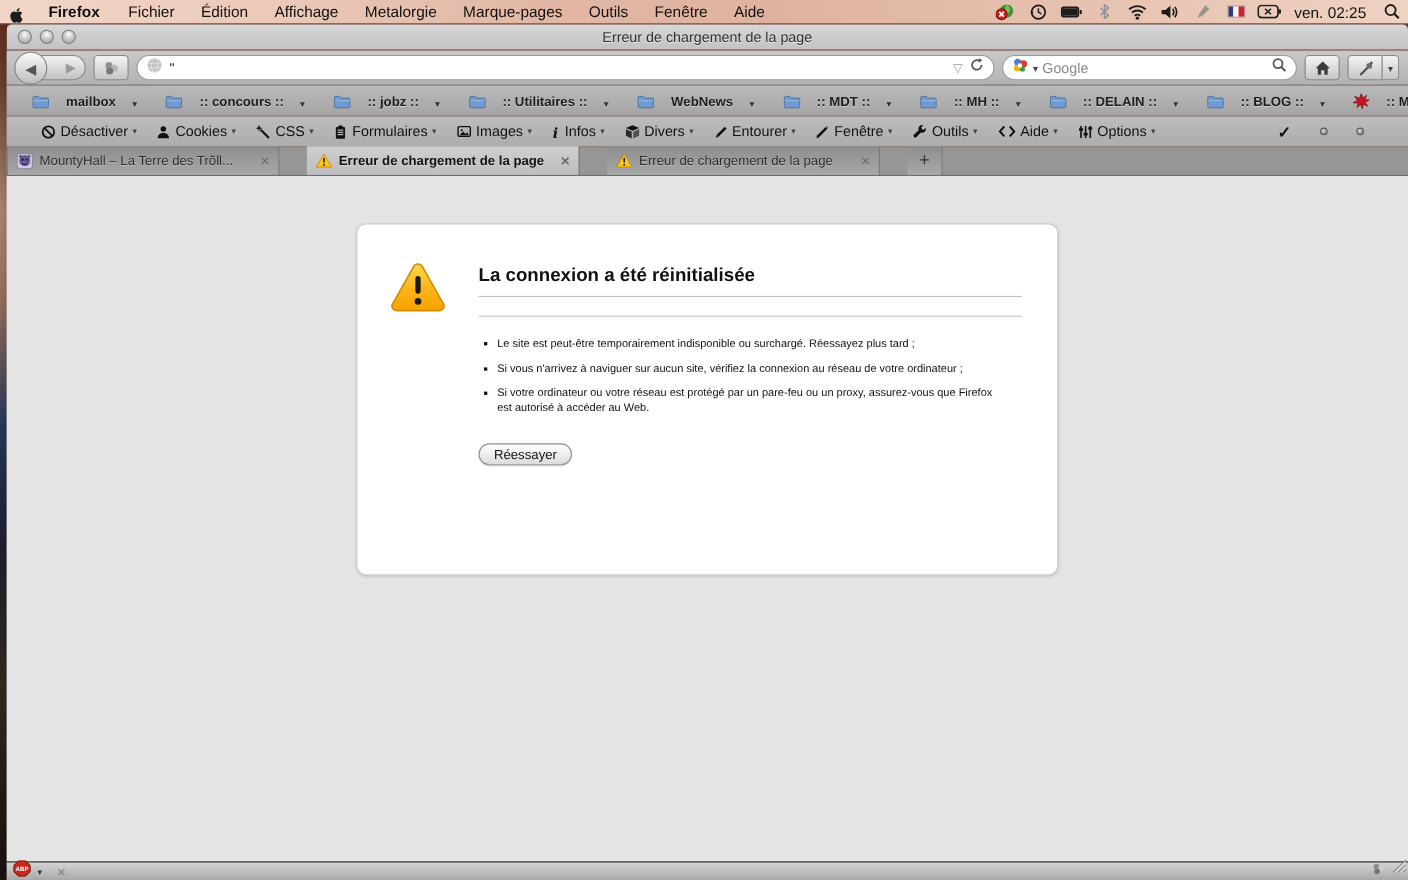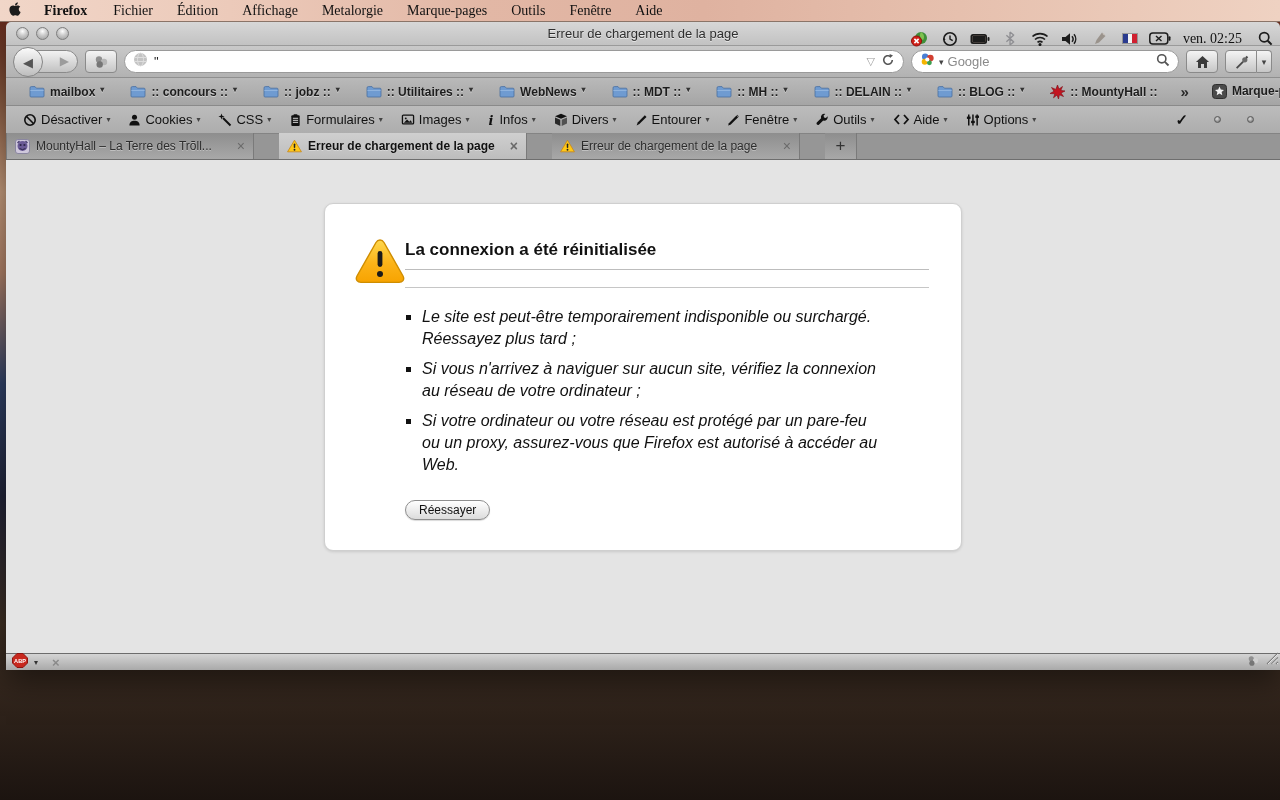--- a/index.html
+++ b/index.html
@@ -6,32 +6,32 @@
   html,body { width:1280px; height:800px; overflow:hidden; }
   body { font-family:"Liberation Sans", sans-serif; background:#222; position:relative; }
 
   
   .wallpaper { position:absolute; left:0; top:0; width:1280px; height:800px;
     background:linear-gradient(180deg,#5a1f14 0%,#8a5a40 12%,#caa080 24%,#b4846a 34%,#31436a 48%,#22253a 62%,#403024 78%,#1c1410 100%); }
 
   
   .menubar { position:absolute; left:0; top:0; width:1280px; height:22px; z-index:40;
     background:linear-gradient(90deg,#f1d6c8 0%,#eccaba 18%,#e2b7a5 38%,#dfb2a0 55%,#e6c0ae 75%,#efd2c2 100%);
-    border-bottom:1px solid #8a7468; display:flex; align-items:flex-start; font-size:14px; color:#111;font-family:Liberation Serif, serif; }
+    border-bottom:1px solid #8a7468; display:flex; align-items:flex-end; font-size:14px; color:#111; }
   .menubar .apple { width:30px; display:flex; justify-content:center; align-items:center; }
   .mitem { padding:0 12px; line-height:21px; }
   .mitem.bold { font-weight:bold; padding:0 14px; }
   .mright { margin-left:auto; display:flex; align-items:center; gap:0;margin-top:28px; }
   .sicon { width:30px; height:21px; display:flex; align-items:center; justify-content:center; }
   .clock { padding:0 8px; font-size:14px; }
   .flag { width:16px; height:11px; display:flex; border:1px solid rgba(0,0,0,.25); }
   .flag i { flex:1; }
 
   
-  .window { position:absolute; left:6px; top:22px; width:1274px; height:648px;
+  .window { position:absolute; left:6px; top:22px; width:1274px; height:778px;
     display:flex; flex-direction:column; box-shadow:0 10px 30px rgba(0,0,0,.5); }
 
   .titlebar { height:24px; background:linear-gradient(180deg,#d7d7d7,#c2c2c2);
     border-bottom:1px solid #9a9a9a; border-radius:5px 5px 0 0; position:relative;
     display:flex; align-items:center; }
   .lights { position:absolute; left:10px; top:5px; display:flex; gap:7px; }
   .light { width:13px; height:13px; border-radius:50%;
     background:radial-gradient(circle at 50% 30%,#fdfdfd 0%,#cfcfcf 40%,#9a9a9a 100%);
     border:1px solid #7e7e7e; }
   .wtitle { flex:1; text-align:center; font-size:13px; color:#2f2f2f; text-shadow:0 1px 0 rgba(255,255,255,.6); }
@@ -57,27 +57,27 @@
   .searchfield input { flex:1; border:none; outline:none; font-size:13px; background:transparent;
     font-family:"Liberation Sans", sans-serif; color:#222; }
   .searchfield input::placeholder { color:#8a8a8a; opacity:1; }
   .dd { font-size:9px; color:#444; }
   .splitbtn { display:flex; flex:none; }
   .splitbtn .toolbtn:first-child { border-radius:4px 0 0 4px; width:32px; }
   .splitbtn .toolbtn:last-child { border-radius:0 4px 4px 0; width:15px; border-left:none; }
 
   .bmbar { height:28px; background:linear-gradient(180deg,#b9b9b9,#a5a5a5);
     border-bottom:1px solid #8a8a8a; display:flex; align-items:center; padding:0 10px; }
-  .bm { display:flex; align-items:flex-start; gap:5px; padding:0 13px; font-size:12px; font-weight:bold;
+  .bm { display:flex; align-items:flex-end; gap:15px; padding:0 13px; font-size:12px; font-weight:bold;
     color:#1d1d1d; text-shadow:0 1px 0 rgba(255,255,255,.45); white-space:nowrap; }
   .bm .dd { font-size:8px; color:#333; }
   .chev { font-size:15px; color:#2a2a2a; padding:0 10px; font-weight:bold; }
 
   .devbar { height:28px; background:linear-gradient(180deg,#bcbcbc,#adadad);
-    border-bottom:1px solid #848484; display:flex; align-items:center; padding:0 8px; }
+    border-bottom:1px solid #848484; display:flex; align-items:center; padding:0 22px; }
   .dv { display:flex; align-items:center; gap:4px; padding:0 9px; font-size:13px; color:#111;
     white-space:nowrap; }
   .dv .dd { font-size:8px; }
   .devright { margin-left:auto; display:flex; align-items:center; gap:26px; padding-right:18px; }
   .checkmark { font-size:15px; color:#111; font-weight:bold; }
   .dot { width:7px; height:7px; border-radius:50%; background:radial-gradient(circle at 40% 35%,#ddd,#666); border:1px solid #5a5a5a; }
 
   .tabbar { height:26px; background:#969696; border-bottom:1px solid #6e6e6e;
     display:flex; align-items:flex-end;gap:25px; }
   .tab { width:248px; height:26px; display:flex; align-items:center; gap:6px; padding:0 8px;
@@ -86,28 +86,28 @@
   .tab.first { border-left:1px solid #7a7a7a; }
   .tab.active { background:linear-gradient(180deg,#cfcfcf,#bdbdbd); font-weight:bold; color:#111; }
   .tab .title { flex:1; overflow:hidden; white-space:nowrap; text-overflow:clip; text-shadow:0 1px 0 rgba(255,255,255,.35); }
   .tab .close { color:#6a6a6a; font-size:14px; line-height:1; }
   .newtab { width:32px; height:26px; display:flex; align-items:center; justify-content:center;
     font-size:17px; color:#333; border-right:1px solid #7a7a7a; background:linear-gradient(180deg,#8e8e8e,#a8a8a8); }
 
   .content { flex:1; background:#e4e4e4; overflow:hidden; }
   .errcard { width:638px; margin:43px auto 0; background:#fff; border:1px solid #cfcfcf;
     border-radius:9px; box-shadow:0 1px 3px rgba(0,0,0,.12); position:relative;
-    padding:36px 32px 30px 80px; min-height:320px; }
+    padding:36px 32px 30px 110px; min-height:320px; }
   .erricon { position:absolute; left:29px; top:33px; }
   .errcard h1 { font-size:17px; font-weight:bold; color:#111; padding-bottom:9px;
     border-bottom:1px solid #bdbdbd; }
   .errcard p { margin-top:13px; font-size:13.5px; color:#111; line-height:1.45; }
   .errcard hr { border:none; border-top:1px solid #c6c6c6; margin:17px 0 18px; }
   .errcard ul { list-style:square; padding-left:17px; }
-  .errcard li { font-size:16px; color:#111; line-height:1.35; margin-bottom:9px; width:462px;font-style:italic; }
+  .errcard li { font-size:10px; color:#111; line-height:1.35; margin-bottom:9px; width:462px; }
   .retry { margin-top:16px; height:20px; padding:0 13px; font-size:12px; color:#111;
     font-family:"Liberation Sans", sans-serif;
     background:linear-gradient(180deg,#ffffff,#dcdcdc); border:1px solid #8e8e8e; border-radius:10px;
     box-shadow:0 1px 1px rgba(0,0,0,.15); }
 
   .statusbar { height:17px; background:linear-gradient(180deg,#d4d4d4,#a9a9a9);
     border-top:1px solid #6c6c6c; display:flex; align-items:center; padding:0 6px; gap:6px; position:relative; }
   .statusbar .dd { font-size:8px; color:#333; }
   .statusclose { color:#8a8a8a; font-size:13px; font-weight:bold; margin-left:8px; }
   .statusright { margin-left:auto; display:flex; align-items:center; gap:14px; padding-right:14px; }

